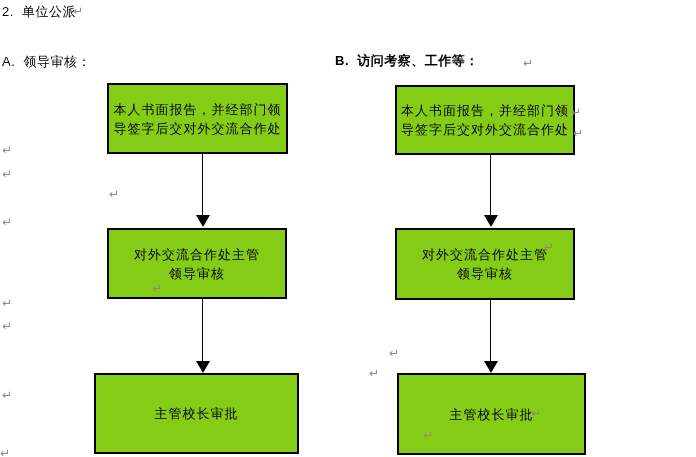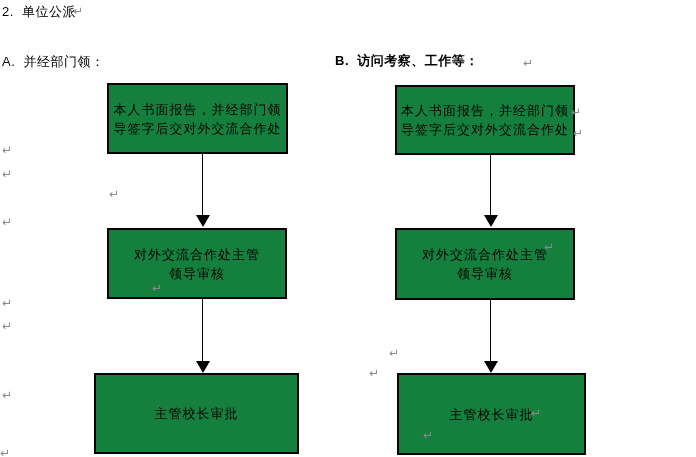--- a/index.html
+++ b/index.html
@@ -16,21 +16,21 @@
     position: absolute;
     font-size: 13px;
     line-height: 15px;
     white-space: pre;
     color: #000000;
     letter-spacing: 0.5px;
   }
   .flowbox {
     position: absolute;
     border: 2px solid #000000;
-    background: #15803d;
+    background: #84cc16;
     box-sizing: border-box;
     display: flex;
     flex-direction: column;
     align-items: center;
     justify-content: center;
     text-align: center;
     font-size: 13px;
     line-height: 19px;
     letter-spacing: 1px;
     white-space: pre;
@@ -61,21 +61,21 @@
     line-height: 12px;
     font-family: "DejaVu Sans", sans-serif;
   }
 </style>
 </head>
 <body>
 
 <div class="page">
 
   <div class="heading" style="left:2px; top:4px;">2.  单位公派</div>
-  <div class="heading" style="left:2px; top:54px;">A.  并经部门领：</div>
+  <div class="heading" style="left:2px; top:54px;">A.  领导审核：</div>
   <div class="heading" style="left:335px; top:53px;font-weight:bold;">B.  访问考察、工作等：</div>
 
   <div class="flowbox box-a1">
     <div>本人书面报告，并经部门领</div>
     <div>导签字后交对外交流合作处</div>
   </div>
   <div class="flowbox box-a2">
     <div>对外交流合作处主管</div>
     <div>领导审核</div>
   </div>

